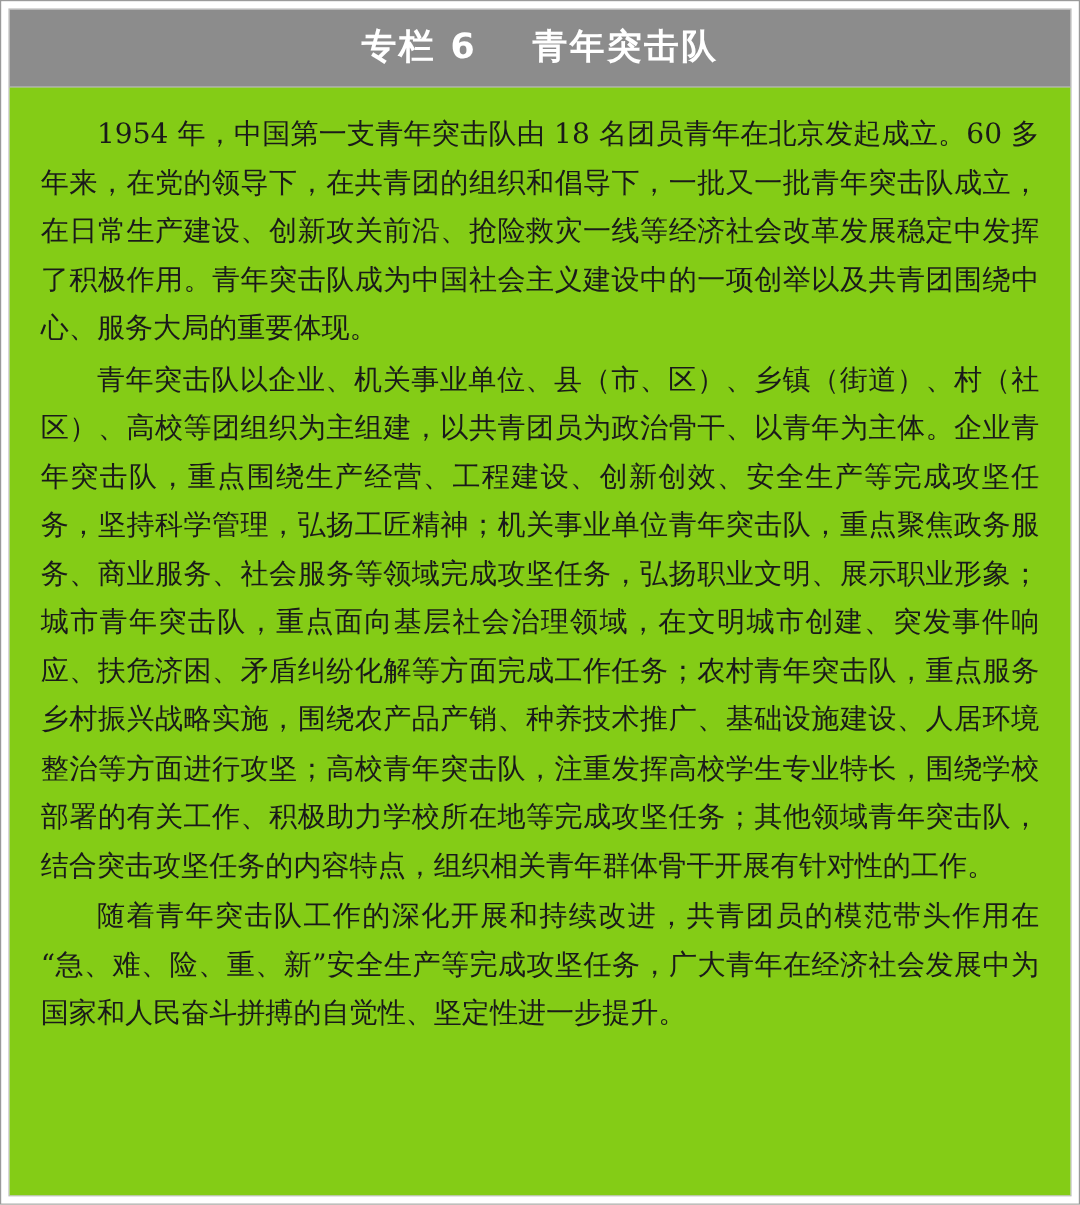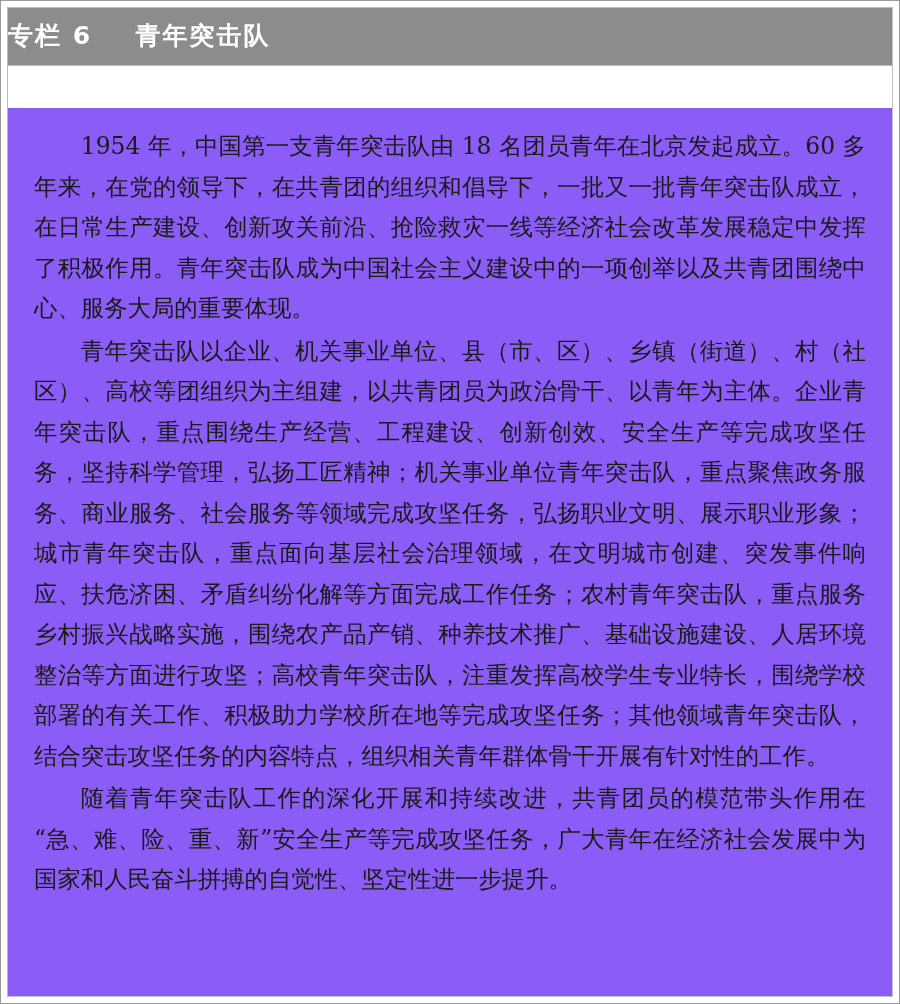--- a/index.html
+++ b/index.html
@@ -28,37 +28,36 @@
     margin: 6px;
     border: 1px solid #bdbdbd;
     display: flex;
     flex-direction: column;
     background: #ffffff;
   }
   .title-bar {
     flex: 0 0 auto;
     background: #8c8c8c;
     color: #ffffff;
-    text-align: left;
-    font-size: 25px;
+    text-align: center;
+    font-size: 29px;
     font-weight: bold;
     letter-spacing: 2px;
     padding: 11px 0 13px 0;
     border-bottom: 1px solid #bdbdbd;
     font-family: "DejaVu Sans", "Liberation Sans", sans-serif;
   }
   .title-bar .sep {
     display: inline-block;
     width: 22px;
   }
   .body-area {
     flex: 1 1 auto;
     padding: 18px 26px 10px 26px;
-    background: #8b5cf6;
-    margin-top: 42px;
+    background: #84cc16;
   }
   p.para {
     margin: 0 0 2px 0;
     font-size: 23.4px;
     line-height: 40.5px;
     text-align: justify;
     text-justify: inter-ideograph;
     text-indent: 2em;
     color: #1a1a1a;
     letter-spacing: 0px;

